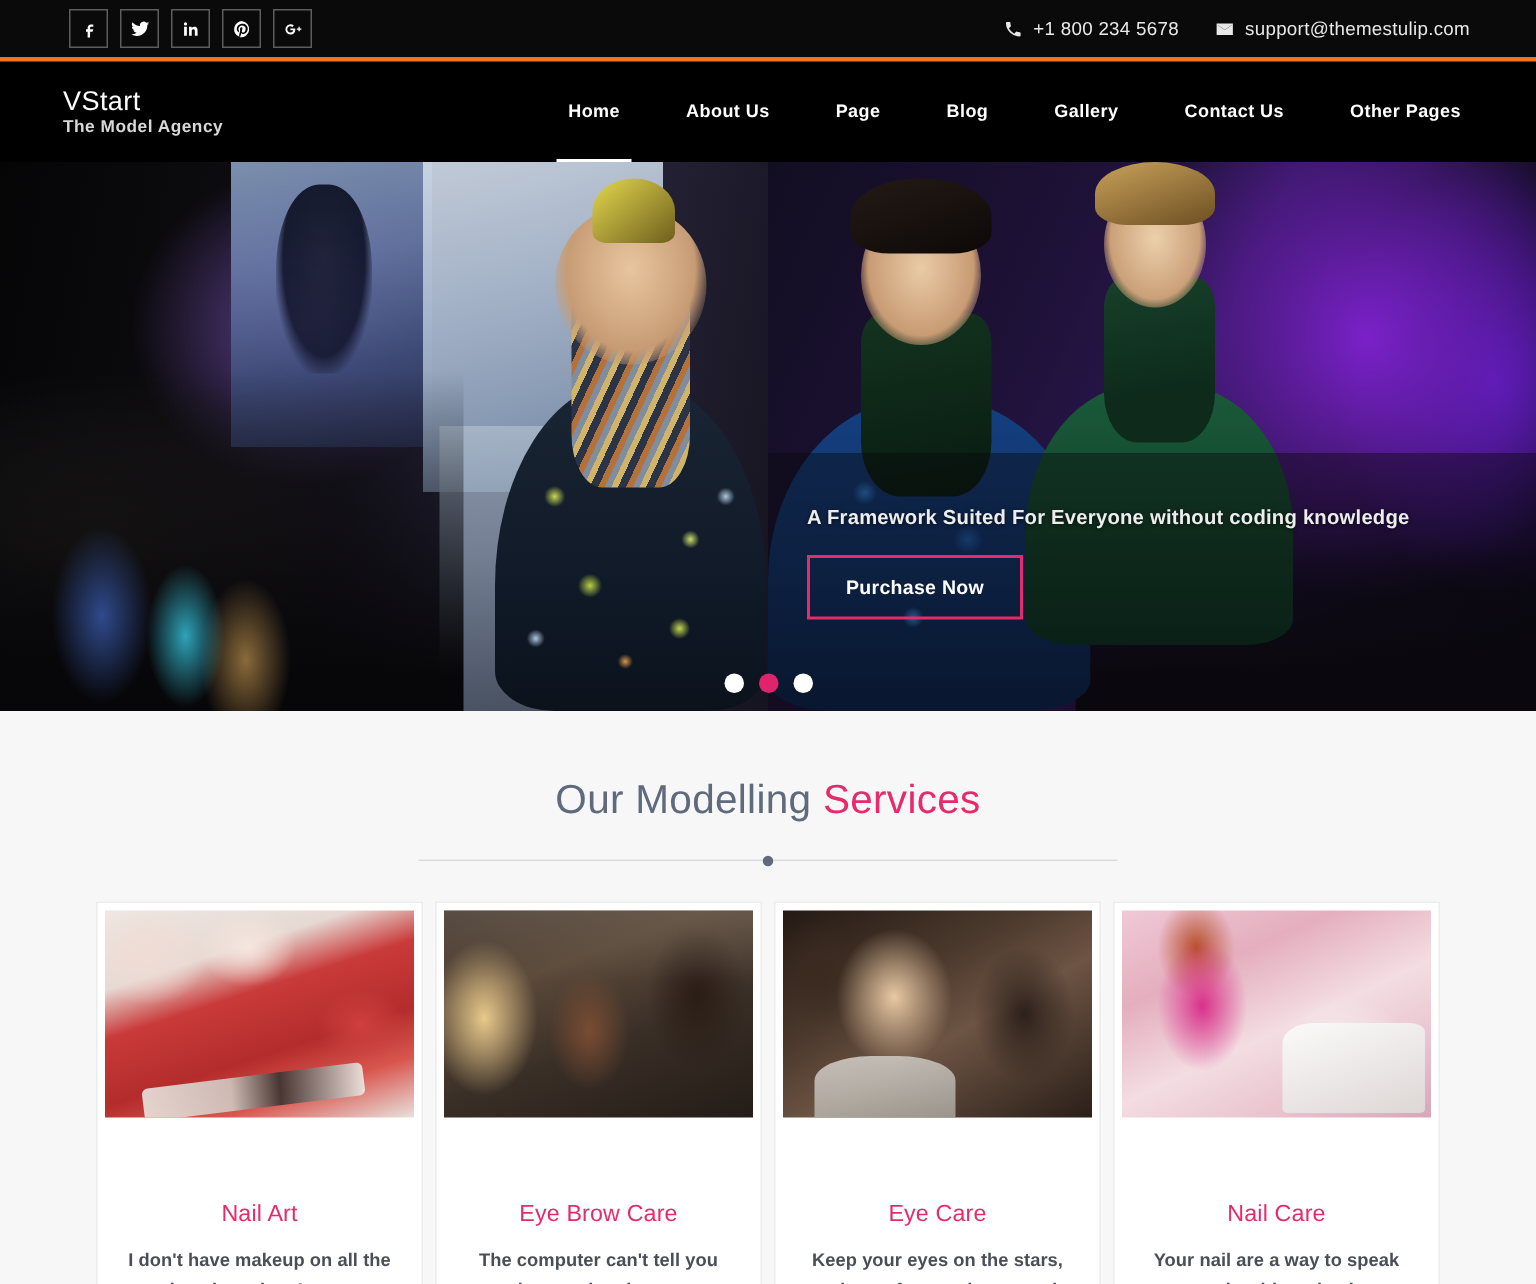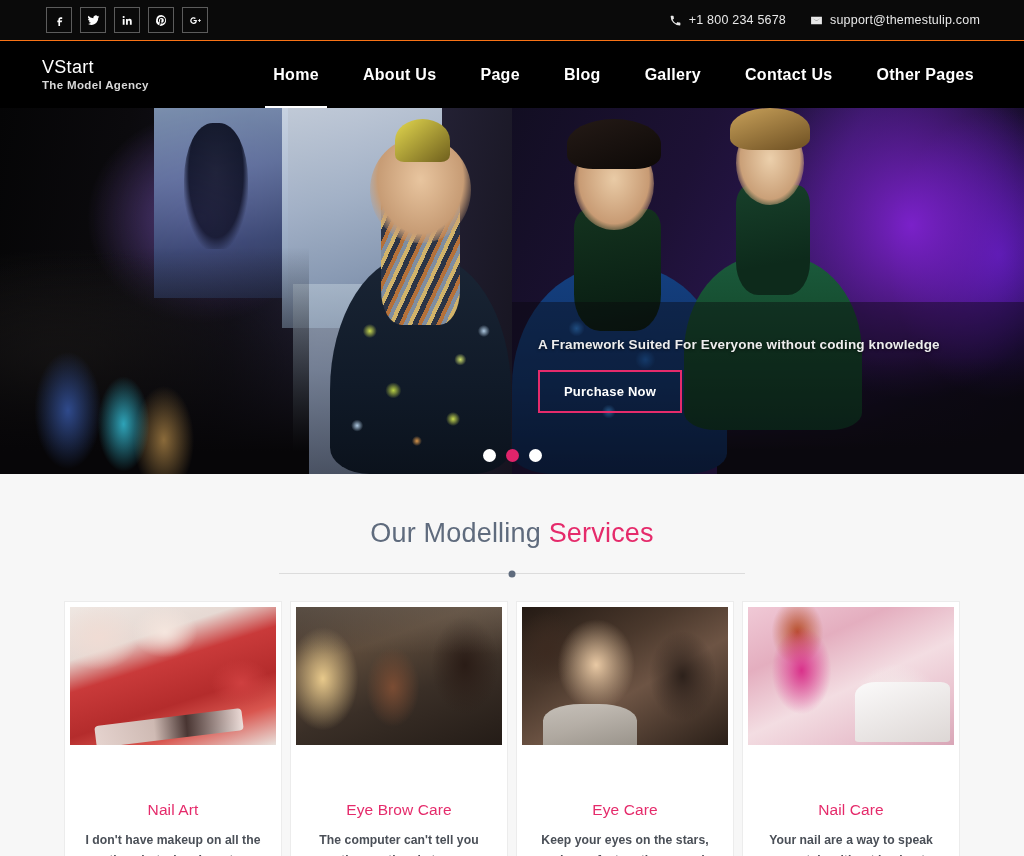--- a/index.html
+++ b/index.html
@@ -8,21 +8,21 @@
     width:1024px; height:856px; overflow:hidden;
     font-family:"Liberation Sans", sans-serif;
     background:#fff;
   }
 
   
   .topbar {
     height:41px; background:#0a0a0a;
     display:flex; align-items:center; justify-content:space-between;
     padding:0 44px 0 46px;
-    border-bottom:1px solid #f97316;
+    border-bottom:3px solid #f97316;
   }
   .social-list { display:flex; gap:8px; align-items:center; }
   .social-box {
     width:26px; height:26px; border:1px solid #5c5c5c;
     display:flex; align-items:center; justify-content:center;
     color:#fff; font-size:12px; cursor:pointer; background:transparent;
   }
   .social-box svg { width:13px; height:13px; fill:#fff; }
   .contact-list { display:flex; align-items:center; gap:24px; }
   .contact-item {
@@ -41,21 +41,21 @@
   .logo-title {
     color:#fff; font-size:18px; font-weight:400;
     letter-spacing:.3px; line-height:1.05;
   }
   .logo-sub {
     color:#d8d8d8; font-size:11.5px; font-weight:700;
     letter-spacing:.35px; margin-top:2px;
   }
   .nav { display:flex; align-items:center; height:67px; }
   .nav-item {
-    color:#fff; font-size:16px; font-weight:700; letter-spacing:.3px;
+    color:#fff; font-size:12px; font-weight:700; letter-spacing:.3px;
     padding:0 22px; height:67px; line-height:67px;
     cursor:pointer; position:relative; white-space:nowrap;
   }
   .nav-item.active::after {
     content:""; position:absolute; left:14px; right:14px; bottom:0;
     height:2px; background:#fff;
   }
 
   
   .banner {

